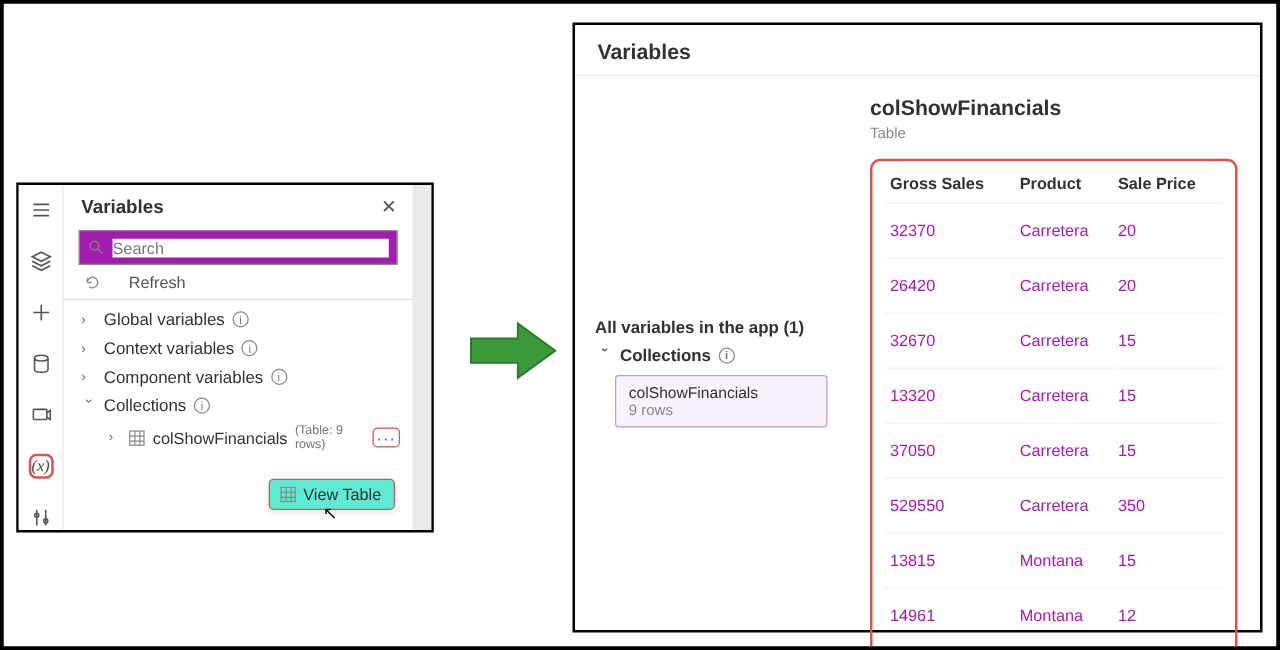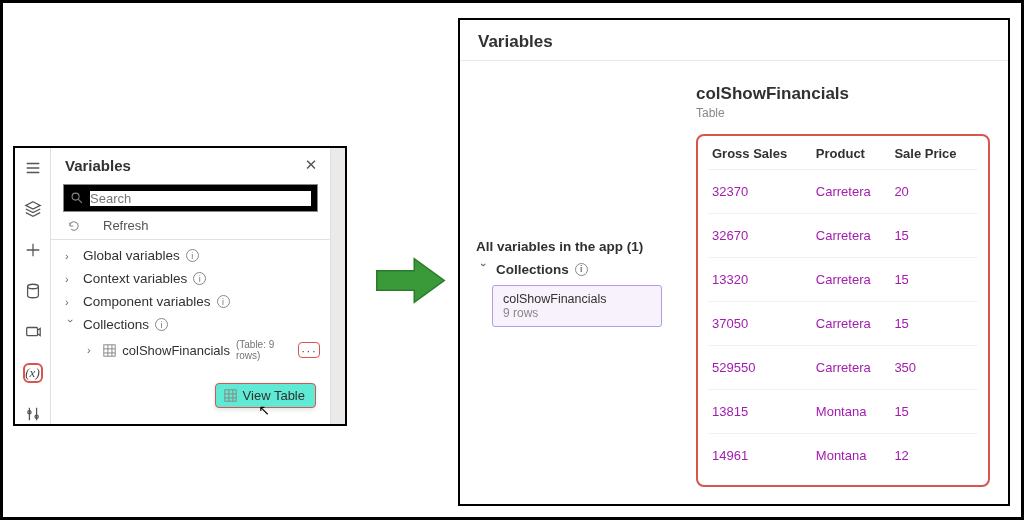--- a/index.html
+++ b/index.html
@@ -79,21 +79,21 @@
       width: 18px;
       text-align: center;
     }
     .search-box {
       margin: 6px 12px 4px 12px;
       border: 1px solid #8a8886;
       height: 28px;
       display: flex;
       align-items: center;
       padding: 0 6px;
-      background: #000000;
+      background: #a21caf;
     }
     .search-box svg { width: 14px; height: 14px; stroke: #888; fill:none; stroke-width:1.5; margin-right:6px;}
     .search-box input {
       border: none;
       outline: none;
       font-size: 13px;
       flex: 1;
       color: #555;
     }
     .refresh-row {
@@ -352,20 +352,25 @@
               <th>Sale Price</th>
             </tr>
           </thead>
           <tbody id="tbody">
               <tr>
                 <td>32370</td>
                 <td>Carretera</td>
                 <td>20</td>
               </tr>
               <tr>
+                <td>26420</td>
+                <td>Carretera</td>
+                <td>20</td>
+              </tr>
+              <tr>
                 <td>32670</td>
                 <td>Carretera</td>
                 <td>15</td>
               </tr>
               <tr>
                 <td>13320</td>
                 <td>Carretera</td>
                 <td>15</td>
               </tr>
               <tr>

